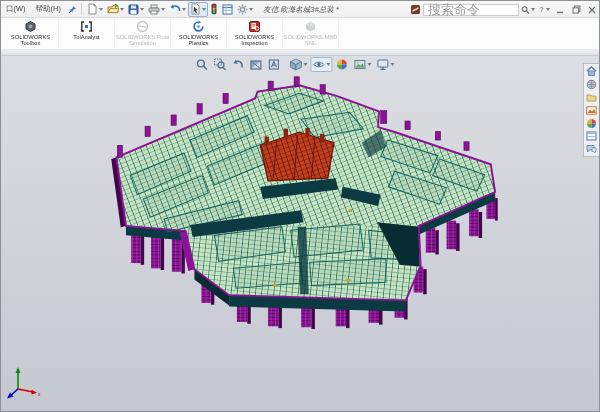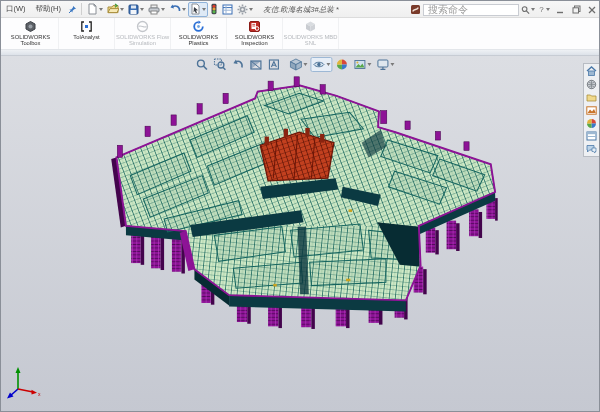--- a/index.html
+++ b/index.html
@@ -11,21 +11,21 @@
   .menu-item{padding:3px 5px;height:100%;display:flex;align-items:center;cursor:default;}
   .pin{width:12px;height:12px;display:flex;align-items:center;justify-content:center;}
   .tsep{width:1px;height:12px;background:#cfcfcf;margin:0 3px;}
   .tb-btn{height:15px;display:flex;align-items:center;padding:0 1px;border:1px solid transparent;border-radius:2px;}
   .tb-btn svg{display:block;}
   .tb-btn.pressed{background:#dfeaf6;border-color:#8fb2d9;}
   .dd{width:0;height:0;border-left:2.5px solid transparent;border-right:2.5px solid transparent;border-top:3px solid #7a7a7a;margin-left:1px;}
   #win-title{position:absolute;left:50%;transform:translateX(-50%);top:0;height:17px;display:flex;align-items:center;font-size:7.5px;color:#555;white-space:nowrap;font-style:italic;}
   #title-right{position:absolute;right:2px;top:0;height:17px;display:flex;align-items:center;gap:2px;}
   #search-box{display:flex;align-items:center;background:#fff;border:1px solid #c9ccd2;height:12px;width:96px;padding:0 2px;gap:2px;}
-  #search-box input{border:none;outline:none;width:70px;font-size:10px;color:#333;background:transparent;}
+  #search-box input{border:none;outline:none;width:70px;font-size:13px;color:#333;background:transparent;}
   #search-box input::placeholder{color:#9a9a9a;}
   .wctl{width:14px;height:13px;display:flex;align-items:center;justify-content:center;color:#6e6e6e;font-size:8px;}
   .help-label{font-size:8px;color:#6e6e6e;padding:0 1px;}
 
   
   #ribbon{position:absolute;left:0;top:17px;width:600px;height:32px;background:#fdfdfe;border-bottom:1px solid #e3e6ea;display:flex;align-items:stretch;padding-left:2px;}
   .addin{width:56px;display:flex;flex-direction:column;align-items:center;justify-content:flex-start;padding-top:2px;gap:1px;border-right:1px solid #f0f1f3;}
   .addin .lbl{font-size:5.8px;line-height:6.2px;text-align:center;color:#333;white-space:pre-line;}
   .addin.disabled .lbl{color:#b6b9bd;}
   .addin svg{display:block;}

